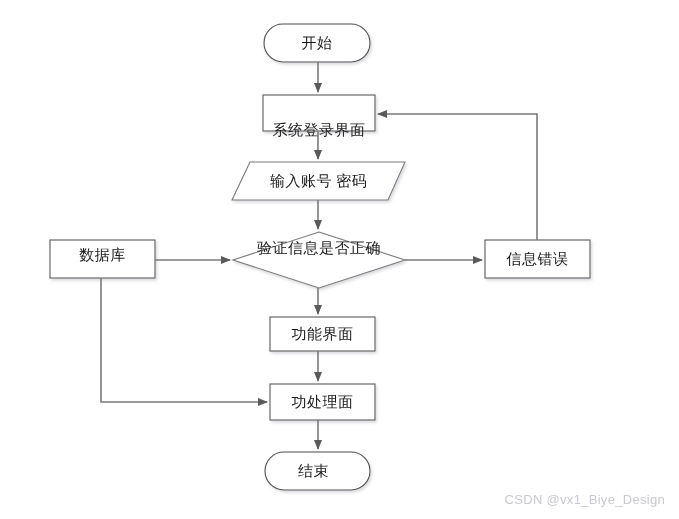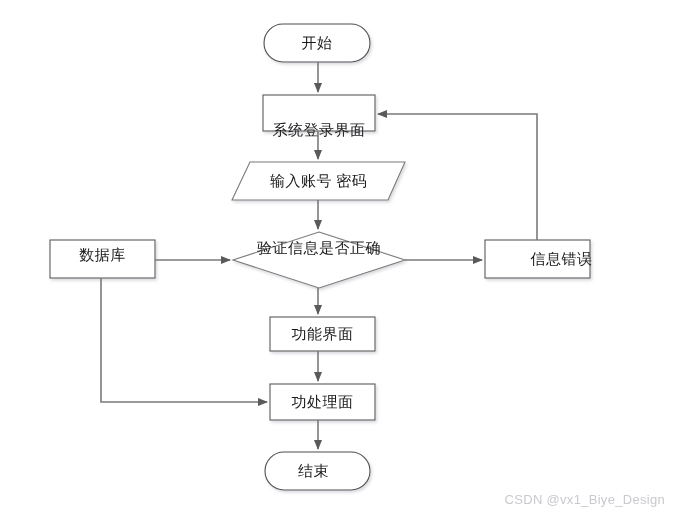--- a/index.html
+++ b/index.html
@@ -115,21 +115,21 @@
 </div>
 
 <div class="node-text" style="left:233px; top:220px; width:172px; height:56px;justify-content:center;">
   <span>验证信息是否正确</span>
 </div>
 
 <div class="node-text" style="left:50px; top:240px; width:105px; height:30px;">
   <span>数据库</span>
 </div>
 
-<div class="node-text" style="left:485px; top:240px; width:105px; height:38px;padding-left:24px;">
+<div class="node-text" style="left:485px; top:240px; width:105px; height:38px;">
   <span>信息错误</span>
 </div>
 
 <div class="node-text" style="left:270px; top:317px; width:105px; height:34px;justify-content:center;">
   <span>功能界面</span>
 </div>
 
 <div class="node-text" style="left:270px; top:384px; width:105px; height:36px;border-radius:12px;">
   <span>功处理面</span>
 </div>

